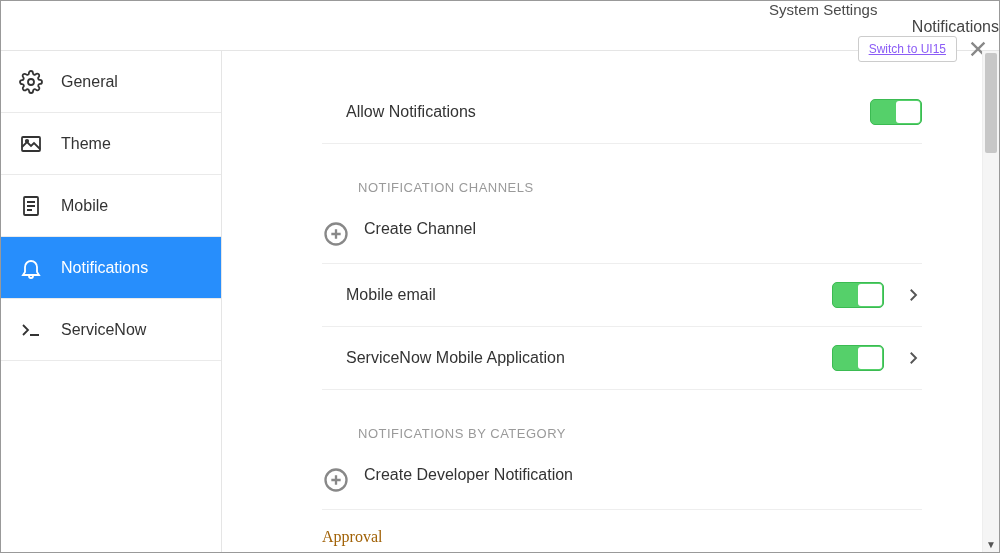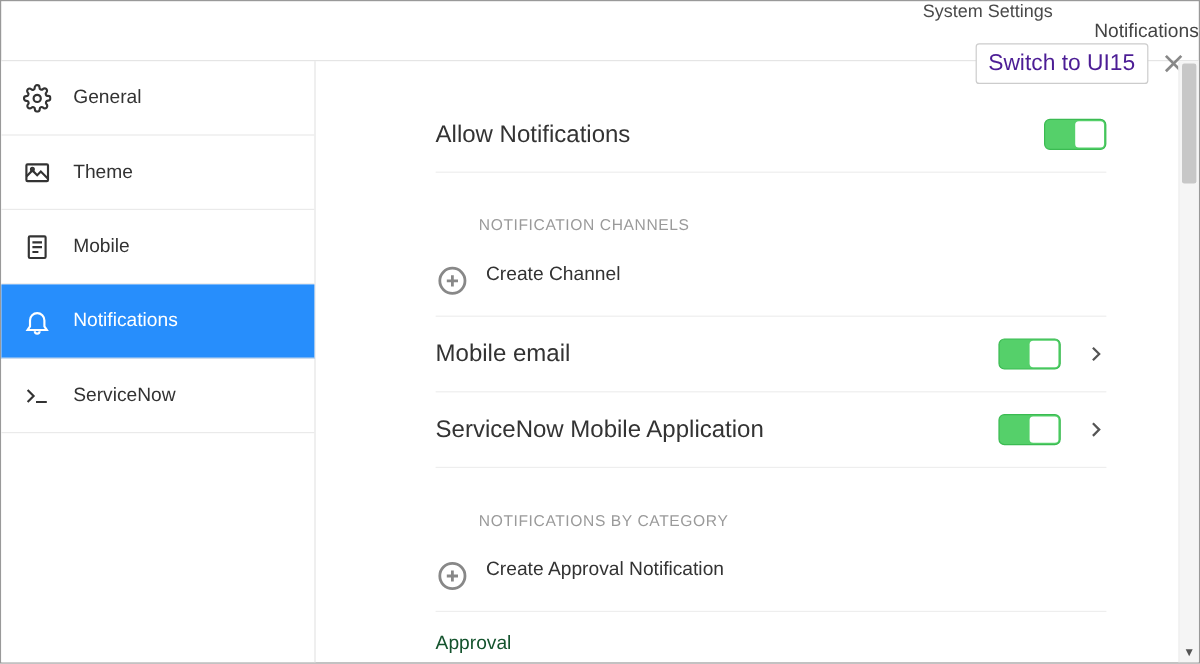--- a/index.html
+++ b/index.html
@@ -39,39 +39,40 @@
     }
     .header-right {
       display: flex;
       align-items: center;
       gap: 10px;
       padding-right: 10px;
     }
     .switch-btn {
       border: 1px solid #ccc;
       background: #fff;
-      color: #4c1d95;
-      font-size: 19px;
+      color: #8b5cf6;
+      font-size: 12px;
       padding: 5px 10px;
       border-radius: 3px;
       cursor: pointer;
+      text-decoration: underline;
     }
     .close-icon {
       width: 22px;
       height: 22px;
       cursor: pointer;
       color: #888;
     }
     .body {
       display: flex;
       flex: 1;
       min-height: 0;
     }
     .sidebar {
-      width: 262px;
+      width: 221px;
       border-right: 1px solid #e5e5e5;
       background: #fff;
     }
     .sidebar-item {
       display: flex;
       align-items: center;
       height: 62px;
       padding-left: 18px;
       gap: 18px;
       border-bottom: 1px solid #eaeaea;
@@ -126,22 +127,23 @@
       color: #555;
     }
     .setting-row {
       display: flex;
       align-items: center;
       justify-content: space-between;
       padding: 18px 0;
       border-bottom: 1px solid #eee;
     }
     .setting-label {
-      font-size: 20px;
+      font-size: 16px;
       color: #333;
+      margin-left: 24px;
     }
     .section-header {
       font-size: 13px;
       letter-spacing: 0.5px;
       color: #9a9a9a;
       text-transform: uppercase;
       padding-top: 36px;
       padding-bottom: 10px;
       margin-left: 36px;
     }
@@ -186,21 +188,22 @@
     }
     .chevron {
       width: 18px;
       height: 18px;
       color: #555;
       cursor: pointer;
     }
     .lastrow {
       padding: 18px 0 0 0;
       font-size: 16px;
-      color: #14532d;
+      color: #a16207;
+      font-family: Liberation Serif, serif;
     }
   </style>
 </head>
 <body>
 
 <div class="header">
   <div class="header-left">System Settings</div>
   <div class="header-center">Notifications</div>
   <div class="header-right">
     <button class="switch-btn">Switch to UI15</button>
@@ -310,21 +313,21 @@
         </div>
       </div>
 
       <div class="section-header">NOTIFICATIONS BY CATEGORY</div>
 
       <div class="action-row">
         <svg class="plus-circle" viewBox="0 0 24 24" stroke="currentColor" stroke-width="2" fill="none">
             <circle cx="12" cy="12" r="9"></circle>
             <path d="M12 8v8M8 12h8"></path>
           </svg>
-        <span class="action-label">Create Approval Notification</span>
+        <span class="action-label">Create Developer Notification</span>
       </div>
 
       <div class="lastrow">
         <span>Approval</span>
       </div>
 
     </div>
 
     <div class="scrollbar-track">
       <div class="scrollbar-thumb"></div>

